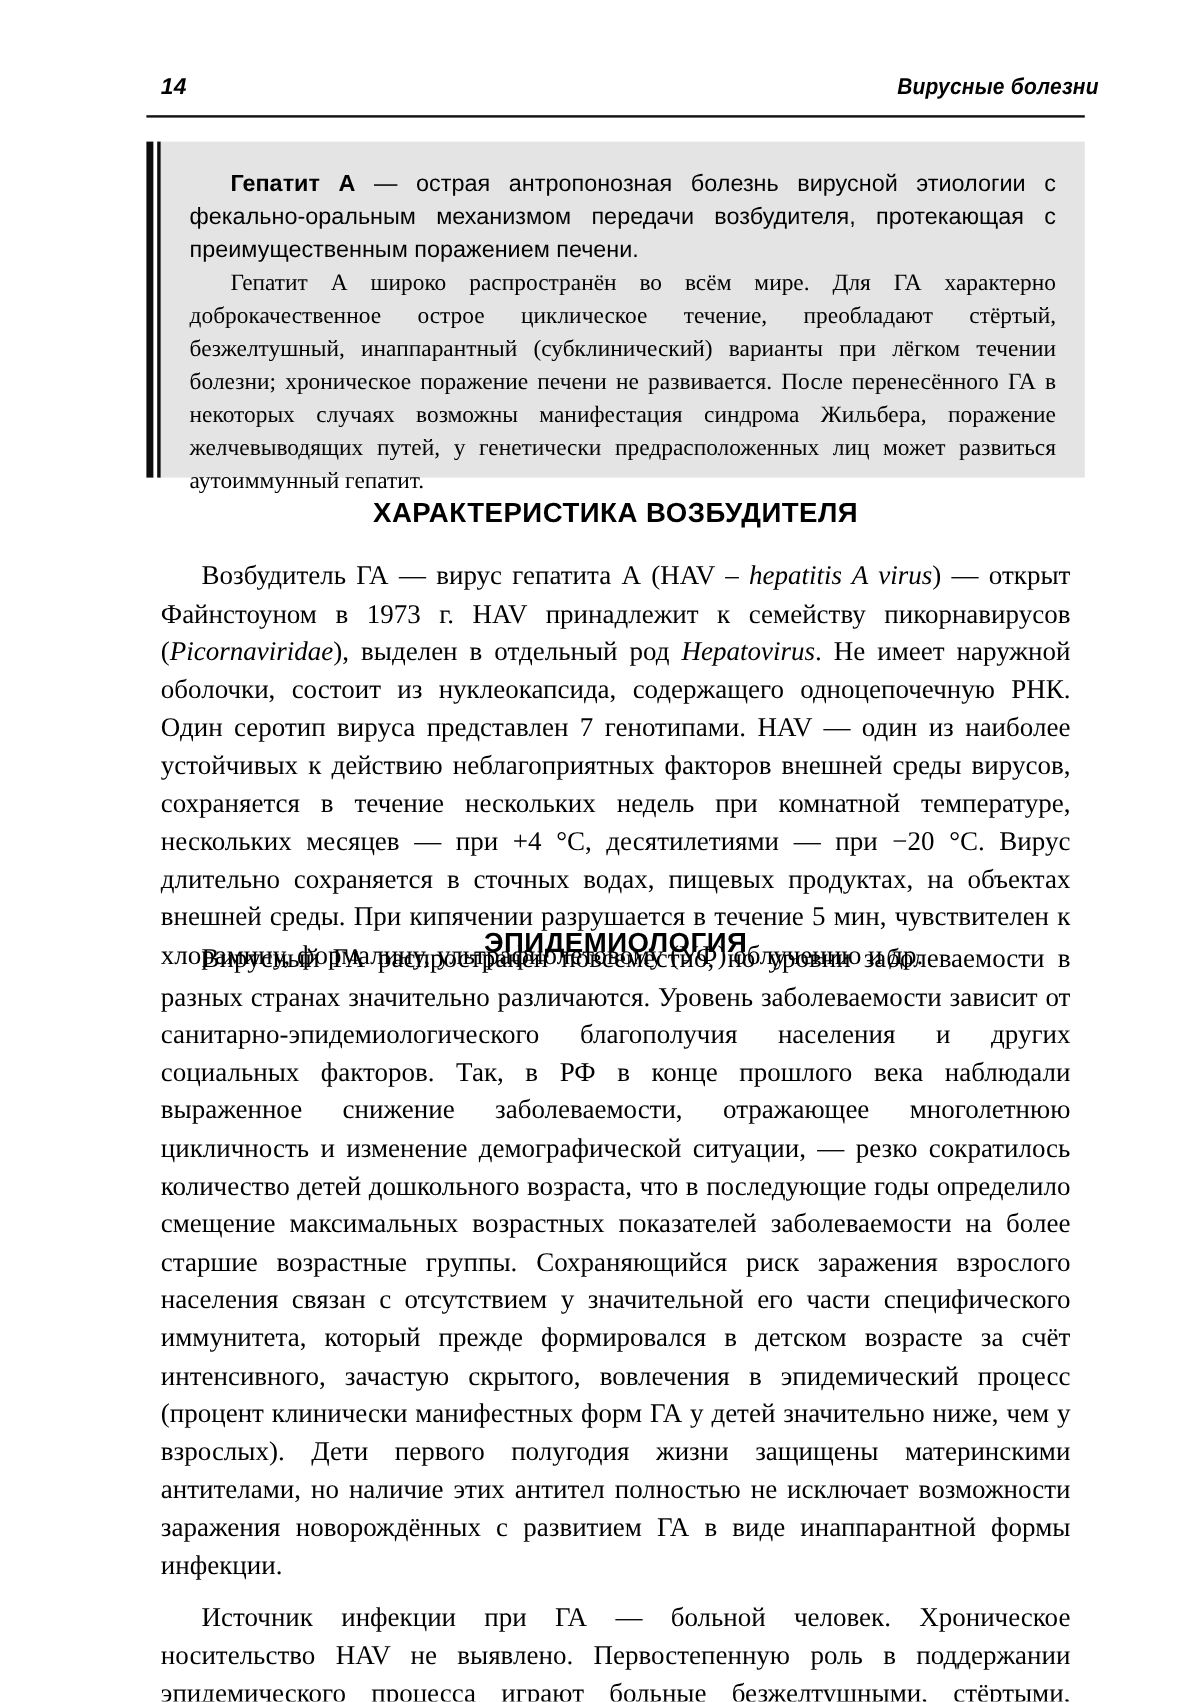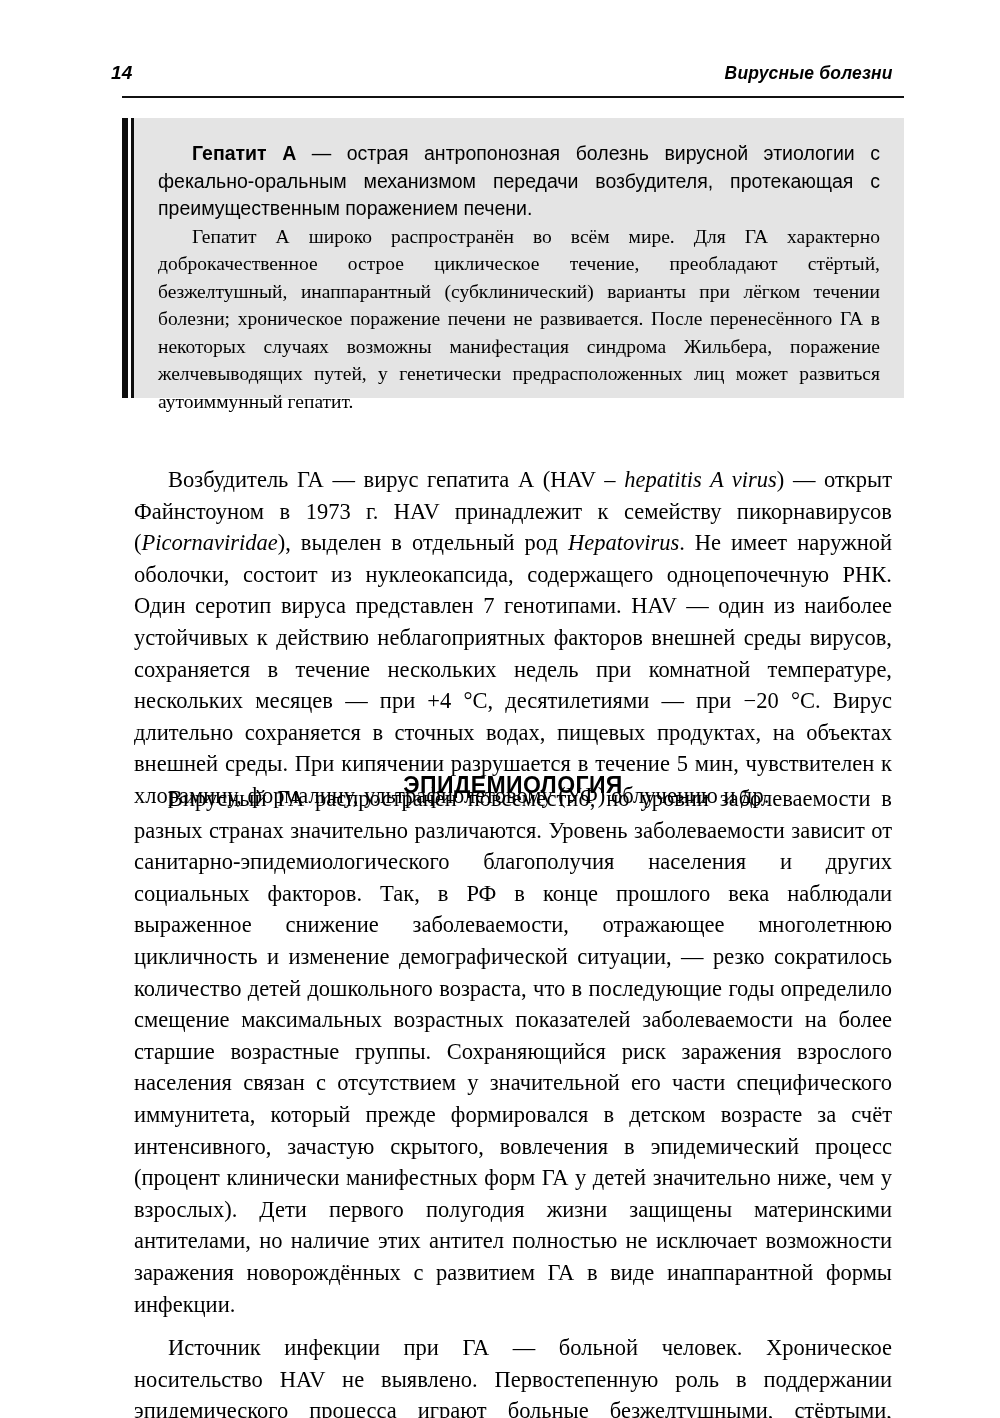--- a/index.html
+++ b/index.html
@@ -18,21 +18,21 @@
   .page {
     position: relative;
     width: 1000px;
     height: 1418px;
     box-sizing: border-box;
   }
 
   
   .running-header {
     position: absolute;
-    left: 111px;
+    left: 134px;
     top: 62px;
     width: 782px;
     height: 36px;
     display: flex;
     align-items: flex-start;
     justify-content: space-between;
     font-family: "Liberation Sans Narrow", "Liberation Sans", "DejaVu Sans", sans-serif;
     font-weight: bold;
     font-style: italic;
     font-size: 19px;
@@ -155,20 +155,21 @@
   <div class="callout">
     <div class="callout-rule-thick"></div>
     <div class="callout-rule-gap"></div>
     <div class="callout-rule-thin"></div>
     <div class="callout-body">
       <p><span class="callout-lead">Гепатит А</span><span> — острая антропонозная болезнь вирусной этиологии с фекально-оральным механизмом передачи возбудителя, протекающая с преимущественным поражением печени.</span></p>
       <p>Гепатит А широко распространён во всём мире. Для ГА характерно доброкачественное острое циклическое течение, преобладают стёртый, безжелтушный, инаппарантный (субклинический) варианты при лёгком течении болезни; хроническое поражение печени не развивается. После перенесённого ГА в некоторых случаях возможны манифестация синдрома Жильбера, поражение желчевыводящих путей, у генетически предрасположенных лиц может развиться аутоиммунный гепатит.</p>
     </div>
   </div>
 
+  <div class="section-heading" id="heading-harakteristika">ХАРАКТЕРИСТИКА ВОЗБУДИТЕЛЯ</div>
 
   <div class="body-block" id="block-harakteristika">
     <p><span>Возбудитель ГА — вирус гепатита А (HAV – </span><span class="it">hepatitis A virus</span><span>) — открыт Файнстоуном в 1973 г. HAV принадлежит к семейству пикорнавирусов (</span><span class="it">Picornaviridae</span><span>), выделен в отдельный род </span><span class="it">Hepatovirus</span><span>. Не имеет наружной оболочки, состоит из нуклеокапсида, содержащего одноцепочечную РНК. Один серотип вируса представлен 7 генотипами. HAV — один из наиболее устойчивых к действию неблагоприятных факторов внешней среды вирусов, сохраняется в течение нескольких недель при комнатной температуре, нескольких месяцев — при +4 °С, десятилетиями — при −20 °С. Вирус длительно сохраняется в сточных водах, пищевых продуктах, на объектах внешней среды. При кипячении разрушается в течение 5 мин, чувствителен к хлорамину, формалину, ультрафиолетовому (УФ) облучению и др.</span></p>
   </div>
 
   <div class="section-heading" id="heading-epidemiologiya">ЭПИДЕМИОЛОГИЯ</div>
 
   <div class="body-block" id="block-epidemiologiya">
     <p>Вирусный ГА распространён повсеместно, но уровни заболеваемости в разных странах значительно различаются. Уровень заболеваемости зависит от санитарно-эпидемиологического благополучия населения и других социальных факторов. Так, в РФ в конце прошлого века наблюдали выраженное снижение заболеваемости, отражающее многолетнюю цикличность и изменение демографической ситуации, — резко сократилось количество детей дошкольного возраста, что в последующие годы определило смещение максимальных возрастных показателей заболеваемости на более старшие возрастные группы. Сохраняющийся риск заражения взрослого населения связан с отсутствием у значительной его части специфического иммунитета, который прежде формировался в детском возрасте за счёт интенсивного, зачастую скрытого, вовлечения в эпидемический процесс (процент клинически манифестных форм ГА у детей значительно ниже, чем у взрослых). Дети первого полугодия жизни защищены материнскими антителами, но наличие этих антител полностью не исключает возможности заражения новорождённых с развитием ГА в виде инаппарантной формы инфекции.</p>
     <p>Источник инфекции при ГА — больной человек. Хроническое носительство HAV не выявлено. Первостепенную роль в поддержании эпидемического процесса играют больные безжелтушными, стёртыми, инаппарантными формами ГА. Вирус выделяется из организма с фекалиями. Выделение вируса</p>

